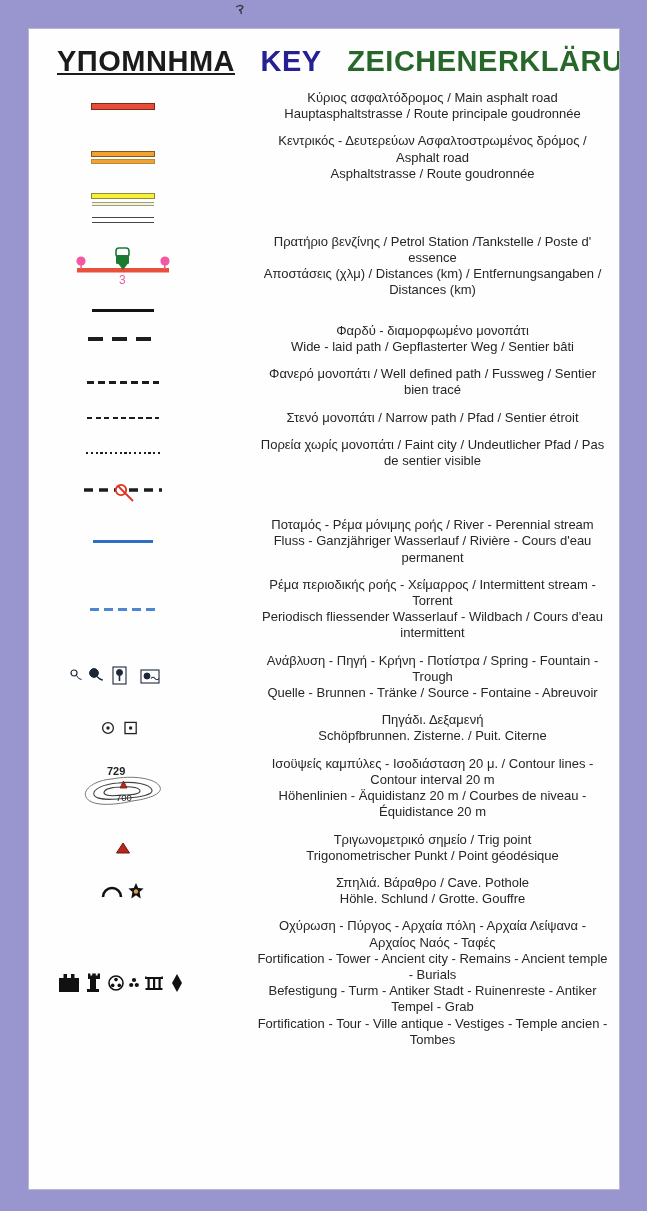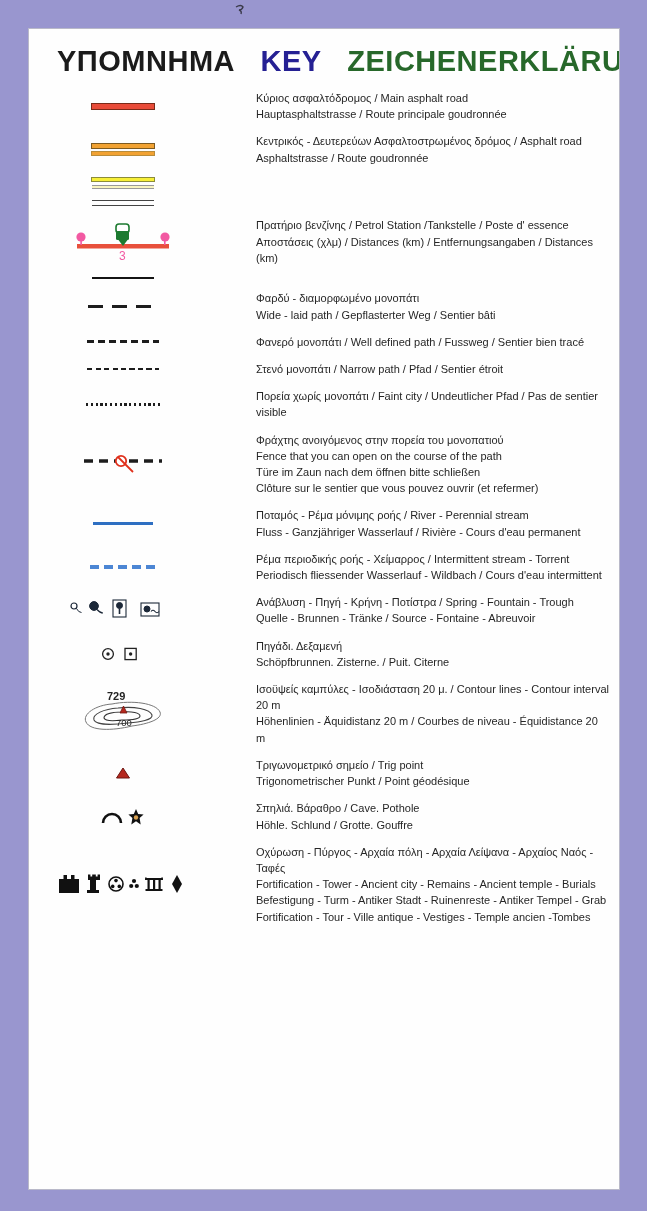--- a/index.html
+++ b/index.html
@@ -9,27 +9,27 @@
     font-family:"Liberation Sans","DejaVu Sans",sans-serif;
   }
   .stray{position:absolute;left:233px;top:3px;}
   .card{
     position:absolute;left:28px;top:28px;width:592px;height:1162px;
     background:#fefefe;border:1px solid #b9b9c9;box-sizing:border-box;
     padding:8px 10px 6px 12px;overflow:hidden;
   }
   .title{margin:8px 0 12px 16px;font-size:29px;font-weight:bold;letter-spacing:.5px;white-space:nowrap;}
   .title span{display:inline-block;margin-right:17px;}
-  .t0{color:#1b1b1b;}
+  .t0{color:#1b1b1b;text-decoration:underline;}
   .t1{color:#252093;}
   .t2{color:#27682a;}
   .rows{display:flex;flex-direction:column;gap:11px;}
   .row{display:flex;align-items:center;}
   .sym{width:215px;min-width:215px;display:flex;align-items:center;justify-content:center;padding-right:52px;box-sizing:border-box;}
-  .txt{flex:1;font-size:11px;line-height:16.2px;color:#262626;white-space:pre-line;}
+  .txt{flex:1;font-size:13px;line-height:16.2px;color:#262626;white-space:pre-line;text-align:center;}
   
   .stack{display:flex;flex-direction:column;align-items:center;}
   .road-main{width:62px;height:5px;background:#e84b38;border:1.5px solid #7a2a18;}
   .road-asph1{width:62px;height:4px;background:#f2a232;border:1.5px solid #7d5a20;}
   .road-asph2{width:62px;height:2.5px;background:#f2a232;border:1px solid #b98c3a;margin-top:2px;}
   .road-uns1{width:62px;height:3.5px;background:#f7ef38;border:1.2px solid #8c8c3a;}
   .road-uns2{width:62px;height:4px;background:#f8f4c0;border-top:1px solid #999;border-bottom:1px solid #999;margin-top:3px;box-sizing:border-box;}
   .road-dirt{width:62px;height:6px;border-top:1.3px solid #444;border-bottom:1.3px solid #444;box-sizing:border-box;}
   .road-earth{width:62px;height:2.5px;background:#141414;}
   .dash-wide{width:70px;height:3.5px;background:repeating-linear-gradient(90deg,#1d1d1d 0 15px,transparent 15px 24px);}
@@ -147,24 +147,20 @@
     </div>
 
     <div class="row">
       <div class="sym">
         <svg width="78" height="26" viewBox="0 0 78 26">
           <line x1="0" y1="10" x2="78" y2="10" stroke="#1d1d1d" stroke-width="3.6" stroke-dasharray="9 6"></line>
           <circle cx="37" cy="10" r="5.2" fill="#fff" stroke="#e0301c" stroke-width="1.8"></circle>
           <line x1="34" y1="6" x2="49" y2="21" stroke="#e0301c" stroke-width="1.8"></line>
         </svg>
       </div>
-      <div class="txt">Φράχτης ανοιγόμενος στην πορεία του μονοπατιού
-Fence that you can open on the course of the path
-Türe im Zaun nach dem öffnen bitte schließen
-Clôture sur le sentier que vous pouvez ouvrir (et refermer)</div>
     </div>
 
     <div class="row">
       <div class="sym">
           <div class="river"></div>
         </div>
       <div class="txt">Ποταμός - Ρέμα μόνιμης ροής / River - Perennial stream
 Fluss - Ganzjähriger Wasserlauf / Rivière - Cours d'eau permanent</div>
     </div>
 

